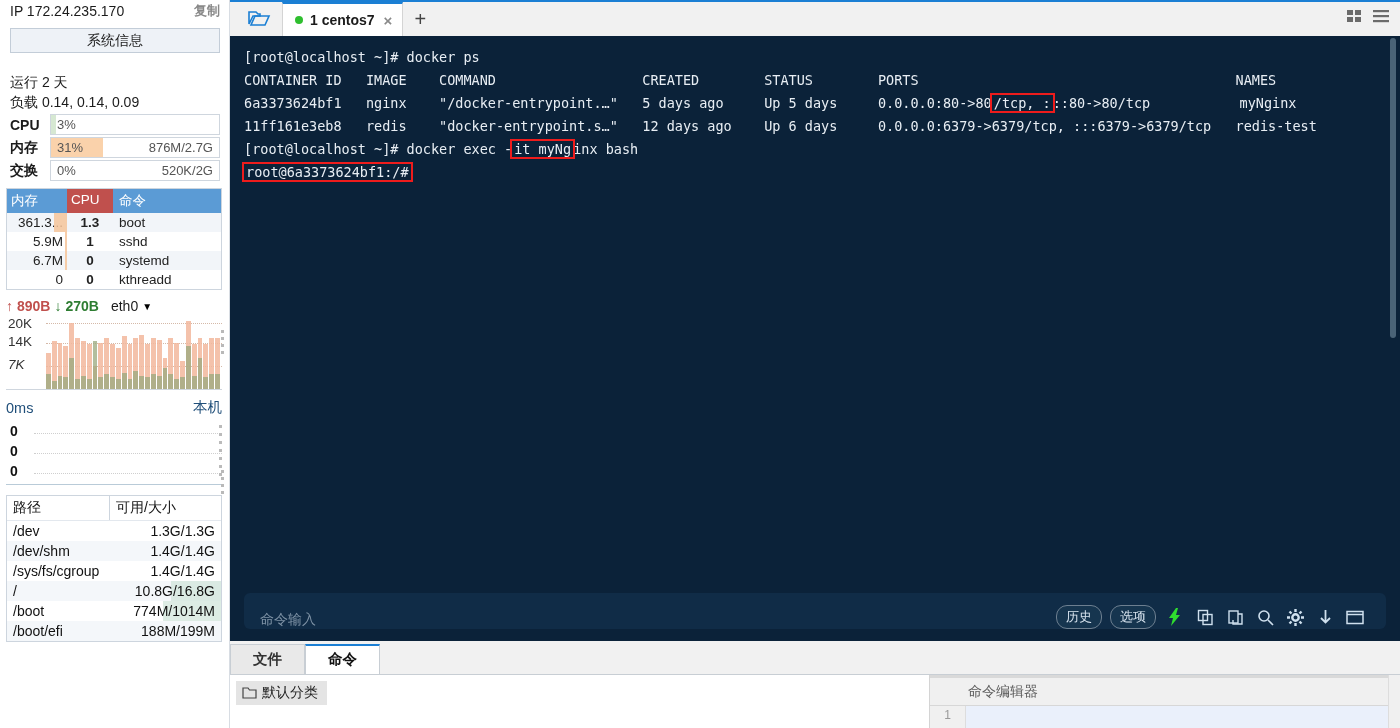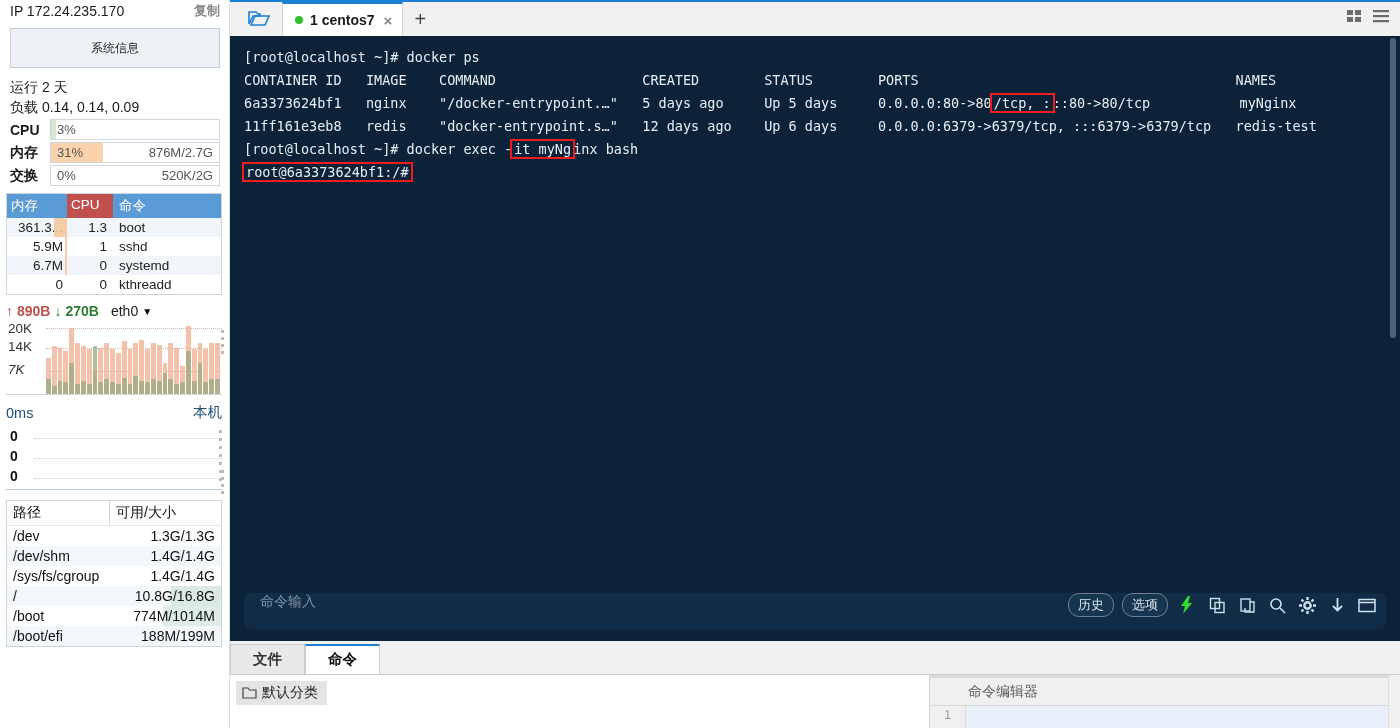--- a/index.html
+++ b/index.html
@@ -21,26 +21,26 @@
   }
 
   .sync-row { padding: 8px 10px 4px 10px; display:flex; align-items:center; gap:10px; }
   .sync-dot { width: 11px; height: 11px; border-radius: 50%; background: #9a9a9a; display:inline-block;}
 
   .ip-row { padding: 2px 10px 4px 10px; display:flex; align-items:center; justify-content:space-between;}
   .ip-text { font-size: 14px; color: #1b1b1b; }
   .copy-link { font-size: 13px; color: #888; cursor: pointer; font-weight: bold; }
 
   .sysinfo-btn {
-    margin: 4px 10px 10px 10px;
-    height: 40px;
+    margin: 4px 10px 20px 10px;
+    height: 25px;
     background: #eef2f7;
     border: 1px solid #c3cdd8;
     display: flex; align-items: center; justify-content: center;
-    font-size: 12px; color: #1d1d1d;
+    font-size: 14px; color: #1d1d1d;
     cursor: pointer;
   }
 
   .runline { padding: 1px 10px; font-size: 14px; color:#1b1b1b; }
 
   .meter-row { display:flex; align-items:center; padding: 1px 10px 1px 10px; gap: 6px; }
   .meter-label { font-size: 14px; width: 34px; color:#1b1b1b; font-weight:600; flex:0 0 34px;}
   .meter {
     position: relative; flex: 1; height: 21px;
     border: 1px solid #cfd6de; background: #fff;
@@ -53,21 +53,21 @@
 
   
   .proc-table { margin: 6px 8px 0 6px; border: 1px solid #cdd5de; }
   .proc-head { display:flex; background:#5b9bd5; color:#fff; font-size:13.5px; }
   .proc-head .c1 { width: 60px; padding: 3px 4px; }
   .proc-head .c2 { width: 46px; padding: 3px 4px; background:#c0504d; }
   .proc-head .c3 { flex:1; padding: 3px 6px; }
   .proc-row { display:flex; font-size: 13.5px; color:#222; background:#fff; }
   .proc-row:nth-child(odd) { background:#f2f5f9; }
   .proc-row .c1 { width: 60px; padding: 2px 4px; text-align:right; position:relative; }
-  .proc-row .c2 { width: 46px; padding: 2px 6px; text-align:right; position:relative; }
+  .proc-row .c2 { width: 46px; padding: 2px 6px; text-align:center; position:relative;font-weight:bold; }
   .proc-row .c3 { flex:1; padding: 2px 6px; }
   .proc-row .memfill { position:absolute; right:0; top:0; bottom:0; background:#f6c49a; opacity:.85;}
   .proc-row .cpufill { position:absolute; right:0; top:0; bottom:0; background:#f6c49a; opacity:.55;}
 
   
   .net-head { display:flex; align-items:center; gap:4px; padding: 8px 8px 2px 6px; font-size:14px; font-weight:600;}
   .up-arrow { color:#c0504d; }
   .up-val { color:#c0504d; }
   .dn-arrow { color:#2e7d32; }
   .dn-val { color:#2e7d32;text-align:right; }
@@ -140,21 +140,21 @@
   .term-out { padding: 10px 14px; font-size: 13.5px; line-height: 23px; color:#e8eef4; white-space: pre; }
   .term-line { position: relative; white-space: pre; }
   .hl-box { outline: 2px solid #ee1c1c; padding: 0px 2px; }
 
   .term-scroll { position:absolute; right:2px; top:2px; width:9px; bottom:2px; }
   .term-scroll .thumb { position:absolute; left:1px; width:6px; background:#4a6377; border-radius:3px; }
 
   .cmdbar {
     position:absolute; left:14px; right:14px; bottom:12px; height:36px;
     background:#102c47; border-radius:6px;
-    display:flex; align-items:flex-start; padding: 0 8px 0 16px;
+    display:flex; align-items:flex-end; padding: 0 20px 0 16px;
   }
   .cmd-ph { color:#7f93a6; font-size:14px; }
   .cmd-actions { margin-left:auto; display:flex; align-items:center; gap:8px; }
   .pill {
     border:1px solid #6d7f90; border-radius:11px; color:#d7e3ee;
     font-size:13px; padding: 2px 9px; cursor:pointer; background:#16354f;
   }
   .ic { width:22px; height:22px; display:flex; align-items:center; justify-content:center; cursor:pointer; color:#cfe0ee;}
 
   .splitter { height:12px; background:#f1f1f1; position:relative; }

